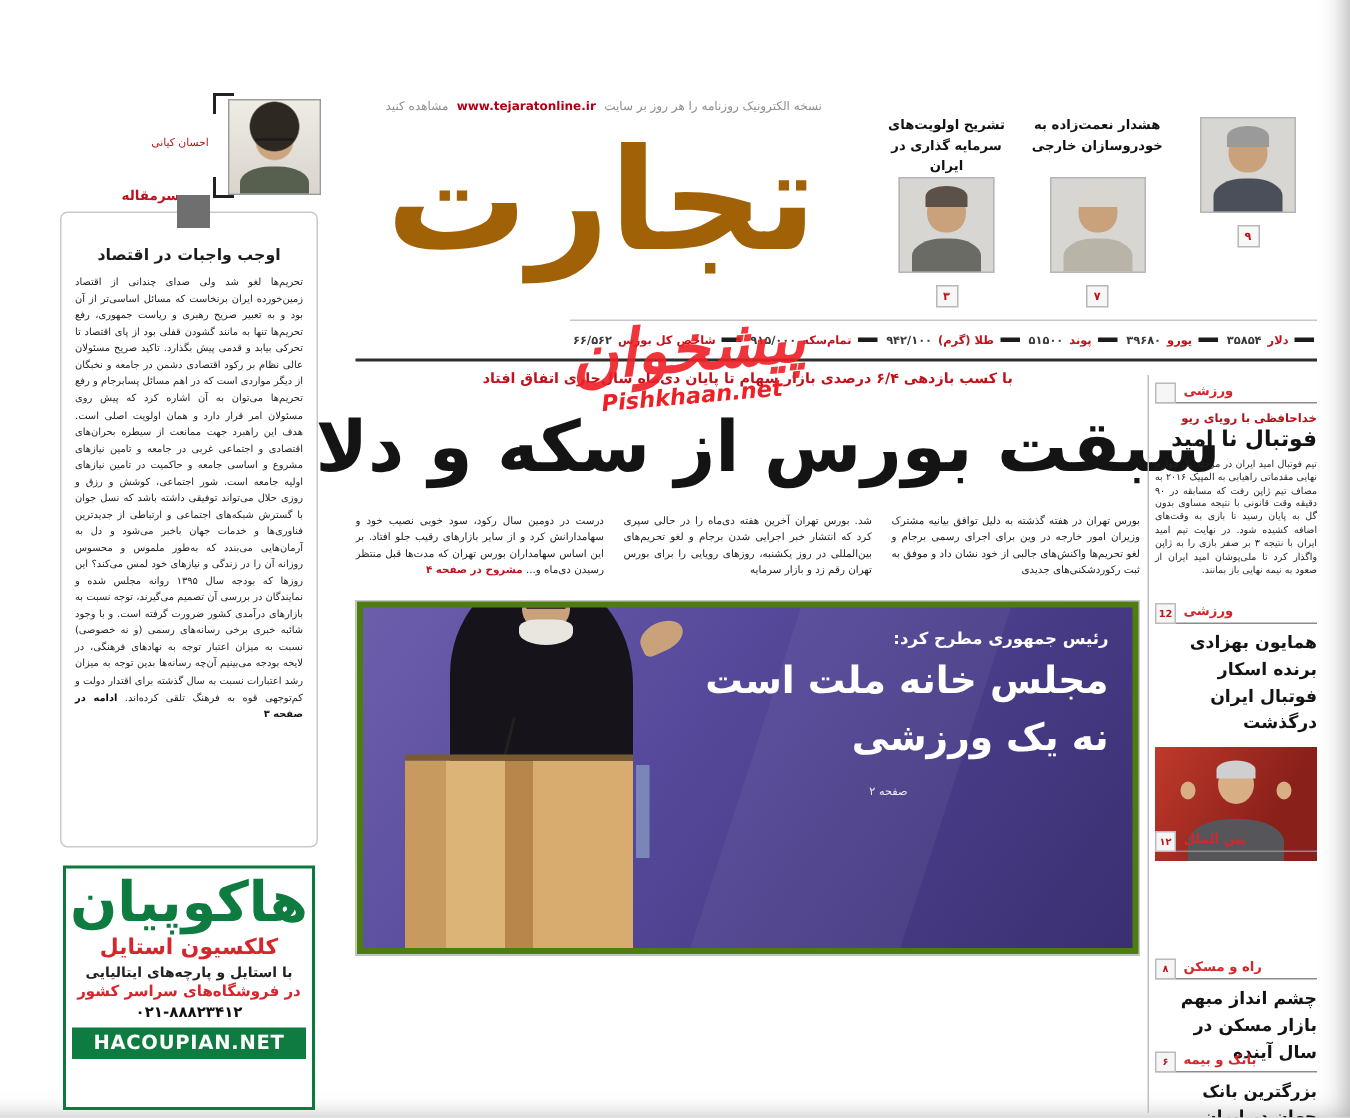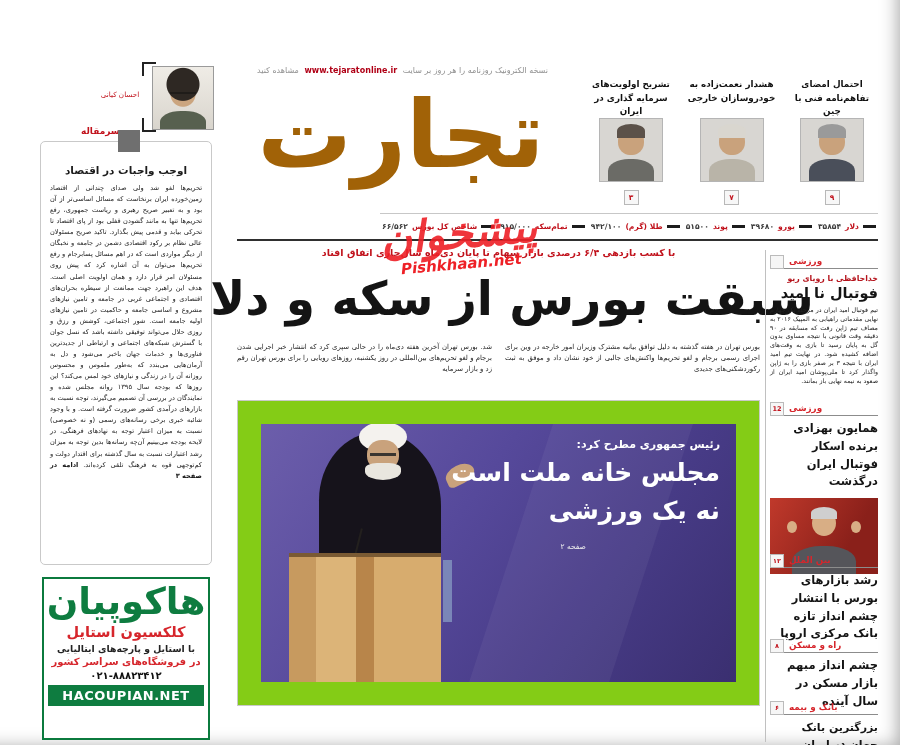--- a/index.html
+++ b/index.html
@@ -51,22 +51,22 @@
   #lead-cols{top:342px;left:237px;width:523px;height:54px;display:flex;gap:13px;overflow:hidden;}
   .lead-col{flex:1;font-size:6.9px;line-height:1.6;text-align:justify;color:#222;}
   .more-ref{color:#c1121c;font-weight:bold;}
 
   
   #wm{top:212px;left:352px;width:215px;text-align:center;transform:rotate(-5deg);z-index:40;color:#ee2026;}
   .wm-script{font-size:43px;font-weight:bold;font-style:italic;line-height:1;opacity:.9;}
   .wm-domain{font-size:15px;font-weight:bold;font-style:italic;direction:ltr;}
 
   
-  #photo-frame{top:400px;left:237px;width:523px;height:306px;border:1px solid #c9c9c9;background:#84cc16;
-        padding:23px;box-sizing:border-box;}
+  #photo-frame{top:400px;left:237px;width:523px;height:237px;border:1px solid #c9c9c9;background:#4d7c0f;
+        padding:4px;box-sizing:border-box;}
   #photo{position:relative;width:100%;height:100%;overflow:hidden;
         background:linear-gradient(125deg,#6c5eab 0%,#56499b 40%,#473b86 70%,#3a2f70 100%);}
   #photo .beam{position:absolute;top:-20px;left:240px;width:140px;height:360px;background:rgba(255,255,255,.05);transform:skewX(-18deg);}
   .pod{position:absolute;left:28px;bottom:0;width:152px;height:125px;
         background:linear-gradient(90deg,#c79a5f 0 18%,#dcb478 18% 44%,#b8854a 44% 56%,#d7ac6e 56% 100%);
         border-top:4px solid #7a5a33;}
   .book{position:absolute;left:182px;bottom:60px;width:9px;height:62px;background:#7a86b8;}
   .robe{position:absolute;left:58px;bottom:108px;width:122px;height:142px;background:#16131b;border-radius:48% 52% 0 0;}
   .turban{position:absolute;left:98px;bottom:230px;width:48px;height:30px;background:#f4f2ee;border-radius:50%;}
   .face{position:absolute;left:106px;bottom:212px;width:32px;height:30px;background:#c9a27c;border-radius:46%;}
@@ -142,21 +142,20 @@
 
   <div class="abs" id="site-line">
     <span>نسخه الکترونیک روزنامه را هر روز بر سایت</span>
     <span class="url">www.tejaratonline.ir</span>
     <span>مشاهده کنید</span>
   </div>
   <div class="abs" id="logo">تجارت</div>
 
   <div class="abs" id="teasers">
     <div class="teaser">
-      <div class="teaser-title">احتمال امضای تفاهم‌نامه فنی با چین</div>
       <div class="portrait p1">
           <div class="hair"></div>
         </div>
       <div class="page-box">۹</div>
     </div>
     <div class="teaser">
       <div class="teaser-title">هشدار نعمت‌زاده به خودروسازان خارجی</div>
       <div class="portrait p2">
           <div class="hair"></div>
         </div>
@@ -203,20 +202,24 @@
       <span class="val">۶۶/۵۶۲</span>
     </div>
   </div>
   <div class="abs" id="rule-heavy"></div>
 
   <div class="abs" id="lead-kicker">با کسب بازدهی ۶/۴ درصدی بازار سهام تا پایان دی‌ماه سال‌جاری اتفاق افتاد</div>
   <div class="abs" id="lead-headline">سبقت بورس از سکه و دلار</div>
   <div class="abs" id="lead-cols">
     <div class="lead-col">بورس تهران در هفته گذشته به دلیل توافق بیانیه مشترک وزیران امور خارجه در وین برای اجرای رسمی برجام و لغو تحریم‌ها واکنش‌های جالبی از خود نشان داد و موفق به ثبت رکوردشکنی‌های جدیدی</div>
     <div class="lead-col">شد. بورس تهران آخرین هفته دی‌ماه را در حالی سپری کرد که انتشار خبر اجرایی شدن برجام و لغو تحریم‌های بین‌المللی در روز یکشنبه، روزهای رویایی را برای بورس تهران رقم زد و بازار سرمایه</div>
+    <div class="lead-col">
+      <span>درست در دومین سال رکود، سود خوبی نصیب خود و سهامدارانش کرد و از سایر بازارهای رقیب جلو افتاد. بر این اساس سهامداران بورس تهران که مدت‌ها قبل منتظر رسیدن دی‌ماه و...</span>
+      <span class="more-ref">مشروح در صفحه ۴</span>
+    </div>
   </div>
 
   <div class="abs" id="wm">
     <div class="wm-script">پیشخوان</div>
     <div class="wm-domain">Pishkhaan.net</div>
   </div>
 
   <div class="abs" id="photo-frame">
     <div id="photo">
       <div class="beam"></div>
@@ -259,21 +262,20 @@
     <div class="behzadi">
         <div class="hairg"></div>
       </div>
   </div>
 
   <div class="sb" style="top:551px;">
     <div class="sec-head">
       <span class="sec-num">۱۲</span>
       <span class="sec-label">بین الملل</span>
     </div>
-    <div class="sb-headline">رشد بازارهای بورس با انتشار چشم انداز تازه بانک مرکزی اروپا</div>
   </div>
 
   <div class="sb" style="top:636px;">
     <div class="sec-head">
       <span class="sec-num">۸</span>
       <span class="sec-label">راه و مسکن</span>
     </div>
     <div class="sb-headline">چشم انداز مبهم بازار مسکن در سال آینده</div>
   </div>
 

